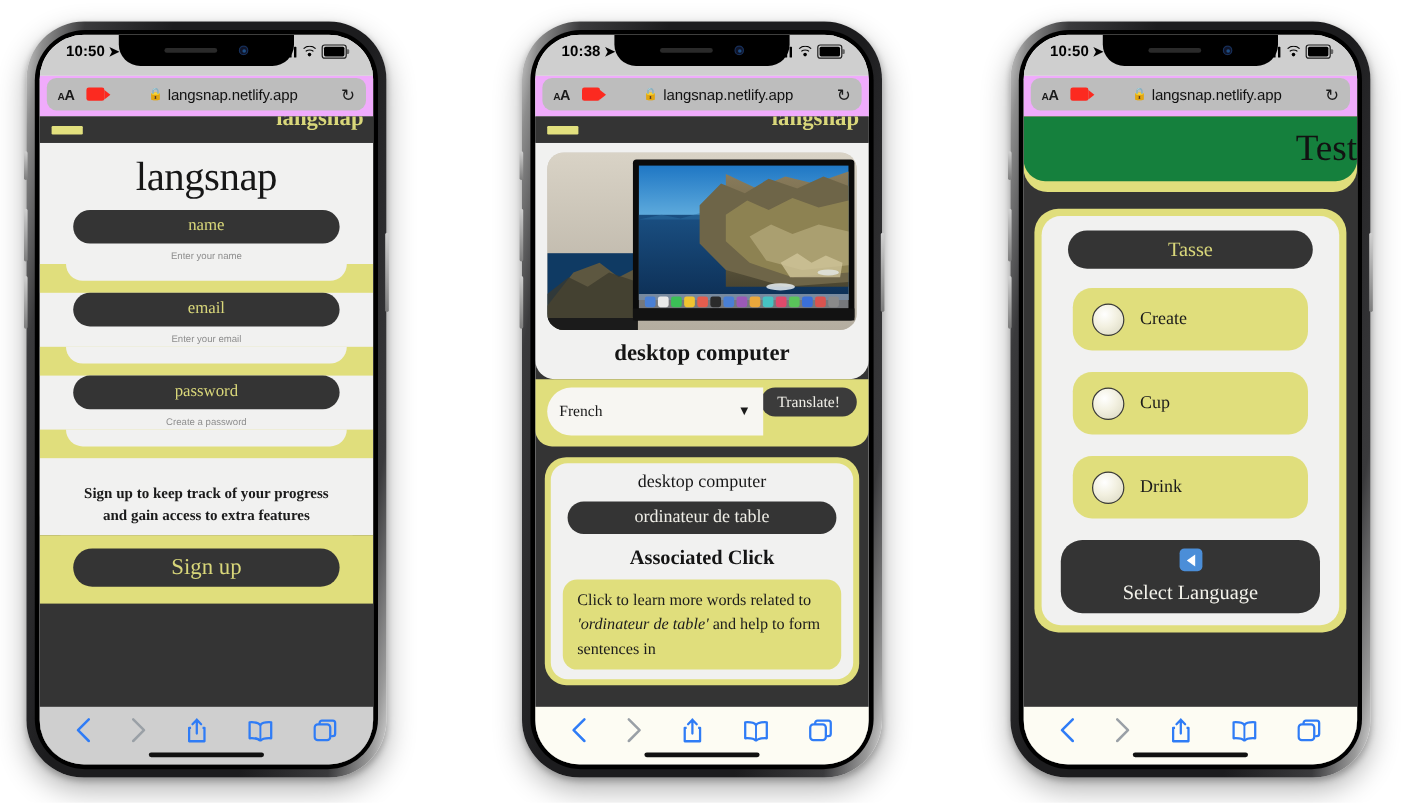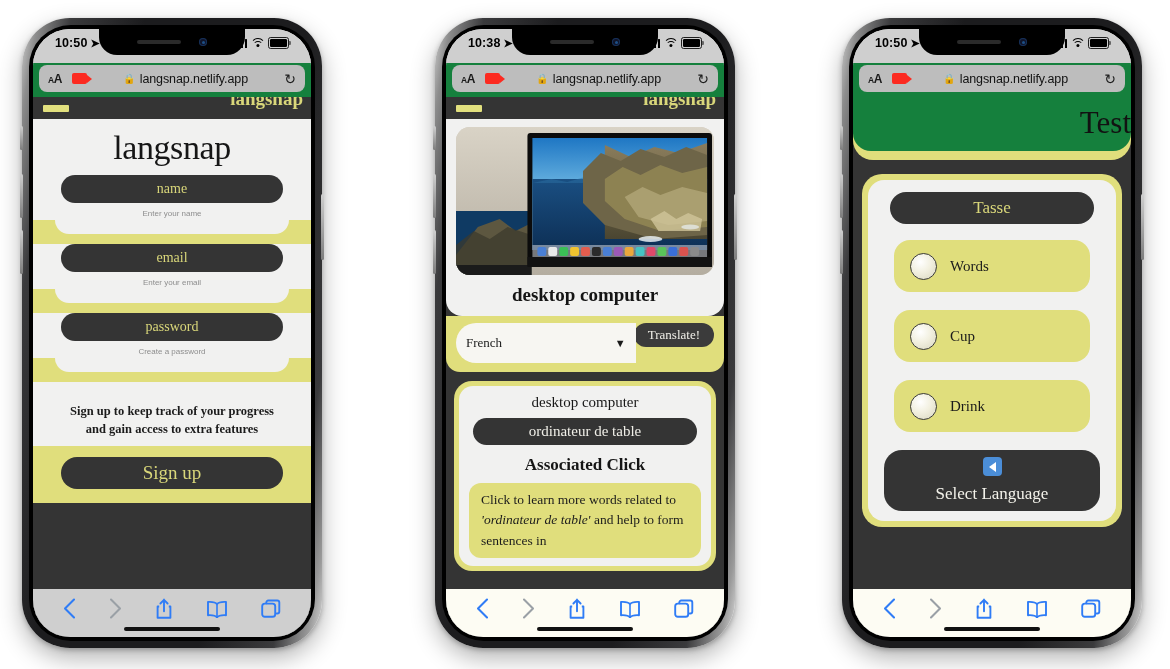--- a/index.html
+++ b/index.html
@@ -62,21 +62,21 @@
     position:absolute;top:0;left:50%;transform:translateX(-50%);
     width:146px;height:26px;background:#000;border-radius:0 0 18px 18px;z-index:6;
     display:flex;align-items:center;justify-content:center;gap:18px;
   }
   .speaker{width:44px;height:4.5px;background:#2a2a2a;border-radius:3px;}
   .camera{width:8px;height:8px;border-radius:50%;background:#101428;box-shadow:inset 0 0 0 1px #16305a;}
   .camera::after{content:"";display:block;width:3px;height:3px;margin:2.5px;border-radius:50%;background:#1d4f86;}
 
   
   .urlbar{
-    height:34px;background:#15803d;display:flex;align-items:center;
+    height:34px;background:#f0abfc;display:flex;align-items:center;
     padding:0 6px 3px 6px;box-sizing:border-box;
   }
   .urlfield{
     flex:1;height:27px;background:#bdbdbd;border-radius:8px;
     display:flex;align-items:center;padding:0 9px;box-sizing:border-box;
     font-family:"Liberation Sans",sans-serif;
   }
   .aa{font-size:12px;color:#1a1a1a;font-weight:600;letter-spacing:-.4px;}
   .aa small{font-size:8.5px;}
   .camicon{width:15px;height:11px;background:#fc2a20;border-radius:2px;position:relative;margin-left:10px;}
@@ -524,21 +524,21 @@
         <div class="testhdr-wrap">
           <div class="testhdr">Test</div>
         </div>
 
         <div class="quizcard">
           <div class="quizcard-inner">
             <div class="quizword">Tasse</div>
 
             <div class="opt">
               <span class="radio"></span>
-              <span class="optlabel">Words</span>
+              <span class="optlabel">Create</span>
             </div>
             <div class="opt">
               <span class="radio"></span>
               <span class="optlabel">Cup</span>
             </div>
             <div class="opt">
               <span class="radio"></span>
               <span class="optlabel">Drink</span>
             </div>
 

